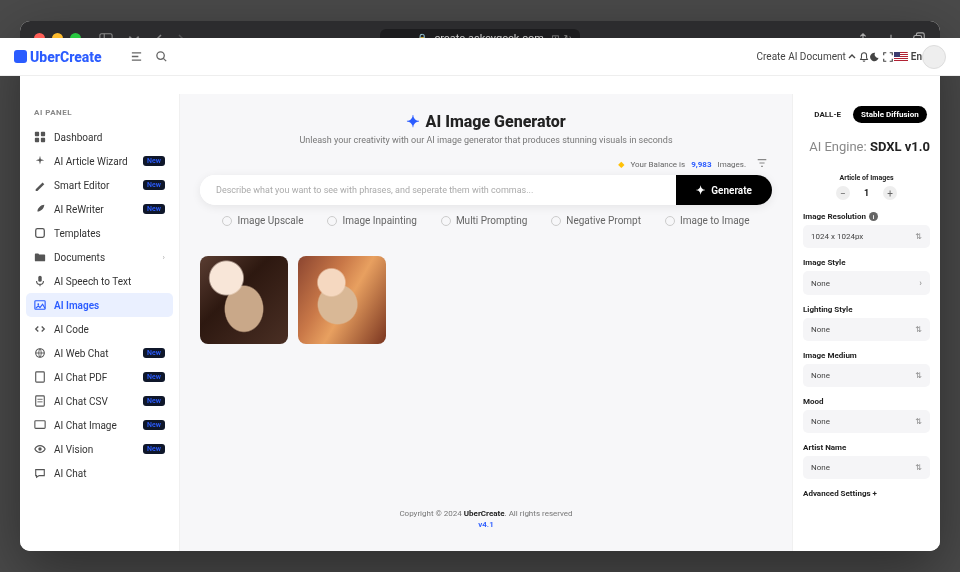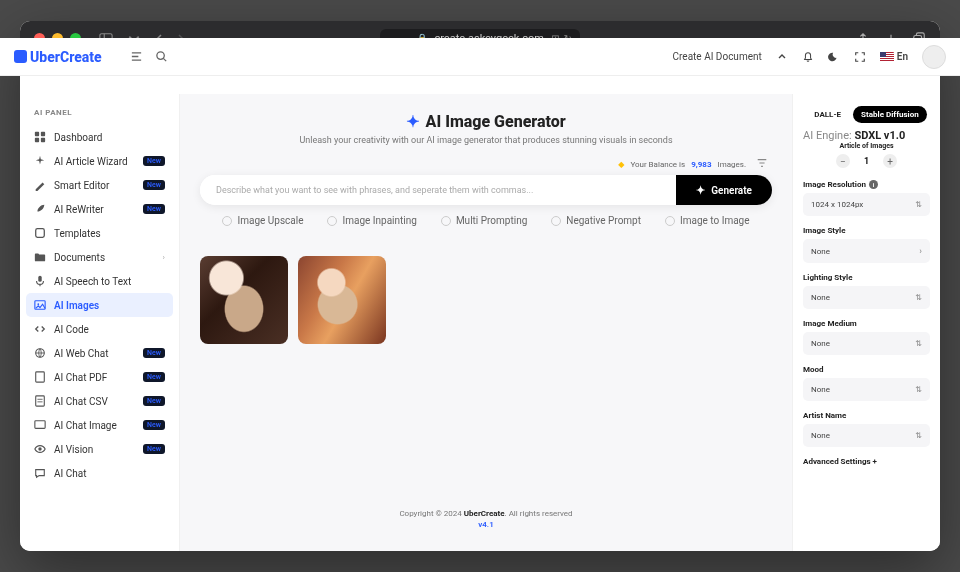--- a/index.html
+++ b/index.html
@@ -21,21 +21,21 @@
 .address-bar .lock { font-size: 10px; }
 .chrome-right-btns { margin-left: auto; display: flex; gap: 14px; color: #aaa; }
 .chrome-right-btns svg { width: 14px; height: 14px; }
 .addr-right { position: absolute; right: 8px; display: flex; gap: 4px; color: #888; font-size: 10px; }
 
 .topbar { position: absolute; top: 38px; left: 0; right: 0; height: 38px; background: #fff; border-bottom: 1px solid #eee; display: flex; align-items: center; padding: 0 14px; z-index: 10; }
 .logo { font-weight: 800; font-size: 14px; color: #2b5cff; display: flex; align-items: center; gap: 3px; }
 .logo .cube { width: 13px; height: 13px; background: #2b5cff; border-radius: 3px; }
 .topbar-left-icons { display: flex; gap: 12px; margin-left: 28px; color: #666; }
 .topbar-left-icons svg { width: 13px; height: 13px; }
-.topbar-right { margin-left: auto; display: flex; align-items: center; gap: 14px; font-size: 10px; color: #444; }
+.topbar-right { margin-left: auto; display: flex; align-items: center; font-size: 10px; color: #444; }
 .topbar-right svg { width: 12px; height: 12px; }
 .lang-badge { display: flex; align-items: center; gap: 3px; font-weight: 600; }
 .flag { width: 14px; height: 10px; background: linear-gradient(#b22234 0 10%, #fff 10% 20%, #b22234 20% 30%, #fff 30% 40%, #b22234 40% 50%, #fff 50% 60%, #b22234 60% 70%, #fff 70% 80%, #b22234 80% 90%, #fff 90% 100%); position: relative; border-radius: 1px; }
 .flag::before { content: ""; position: absolute; left: 0; top: 0; width: 6px; height: 5px; background: #3c3b6e; }
 .avatar { width: 24px; height: 24px; border-radius: 50%; background: #eee; border: 1px solid #ddd; }
 
 .layout { display: flex; width: 100%; margin-top: 38px; height: calc(100% - 38px); }
 
 .sidebar { width: 160px; background: #fff; border-right: 1px solid #f0f0f0; overflow-y: auto; padding: 10px 6px; }
 .sidebar-title { font-size: 8px; font-weight: 700; color: #888; letter-spacing: .5px; padding: 4px 8px 8px; }
@@ -69,25 +69,25 @@
 .gallery { display: flex; gap: 10px; margin-top: 30px; }
 .gimg { width: 88px; height: 88px; border-radius: 8px; background: #8b6b54; position: relative; overflow: hidden; }
 .gimg.g1 { background: radial-gradient(circle at 30% 25%, #f8e6d8 0 18%, transparent 20%), radial-gradient(ellipse at 50% 60%, #c9a889 0 30%, transparent 32%), linear-gradient(135deg, #5a3d32 0%, #2d1810 40%, #4a2f24 100%); }
 .gimg.g2 { background: radial-gradient(circle at 38% 30%, #f5d8c0 0 16%, transparent 18%), radial-gradient(ellipse at 45% 55%, #d9b896 0 28%, transparent 30%), linear-gradient(120deg, #8b4530 0%, #c97848 35%, #e8a060 55%, #7a3520 100%); }
 
 .footer { margin-top: auto; text-align: center; font-size: 8px; color: #777; padding: 10px 0 4px; }
 .footer strong { color: #222; font-weight: 700; }
 .footer .ver { color: #2b5cff; font-weight: 600; display: block; margin-top: 2px; }
 
 .rightpanel { width: 148px; background: #fff; border-left: 1px solid #f0f0f0; padding: 12px 10px; overflow-y: auto; font-size: 9px; }
-.engine-tabs { display: flex; gap: 4px; justify-content: center; margin-bottom: 6px; }
+.engine-tabs { display: flex; gap: 4px; justify-content: center; margin-bottom: 16px; }
 .engine-tabs .tab { font-size: 8px; font-weight: 700; padding: 4px 8px; border-radius: 10px; cursor: pointer; }
 .engine-tabs .tab.inactive { color: #222; }
 .engine-tabs .tab.active { background: #000; color: #fff; }
-.engine-sub { text-align: left; font-size: 11px; color: #888; margin-bottom: 0; }
+.engine-sub { text-align: right; font-size: 13px; color: #888; margin-bottom: 20px; }
 .engine-sub strong { color: #222; }
 .num-images-label { text-align: center; font-size: 7px; font-weight: 700; color: #222; margin-bottom: 4px; }
 .stepper { display: flex; align-items: center; justify-content: center; gap: 14px; margin-bottom: 12px; }
 .stepper button { width: 14px; height: 14px; border-radius: 50%; border: none; background: #eee; color: #666; font-size: 10px; cursor: pointer; display: flex; align-items: center; justify-content: center; }
 .stepper .val { font-size: 9px; font-weight: 600; }
 
 .field-group { margin-bottom: 10px; }
 .field-label { font-size: 8px; font-weight: 700; color: #222; margin-bottom: 4px; display: flex; align-items: center; gap: 3px; }
 .field-label .info { width: 9px; height: 9px; border-radius: 50%; background: #666; color: #fff; font-size: 6px; display: inline-flex; align-items: center; justify-content: center; }
 .select { background: #f5f5f7; border-radius: 5px; padding: 7px 8px; font-size: 8px; color: #444; display: flex; justify-content: space-between; align-items: center; cursor: pointer; }

